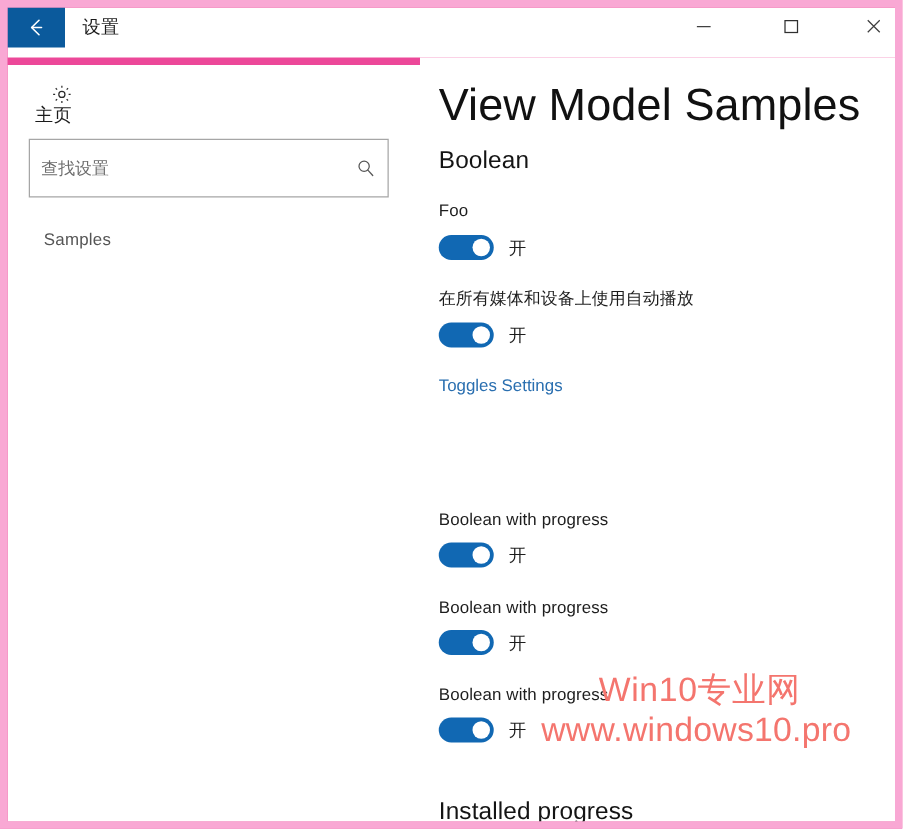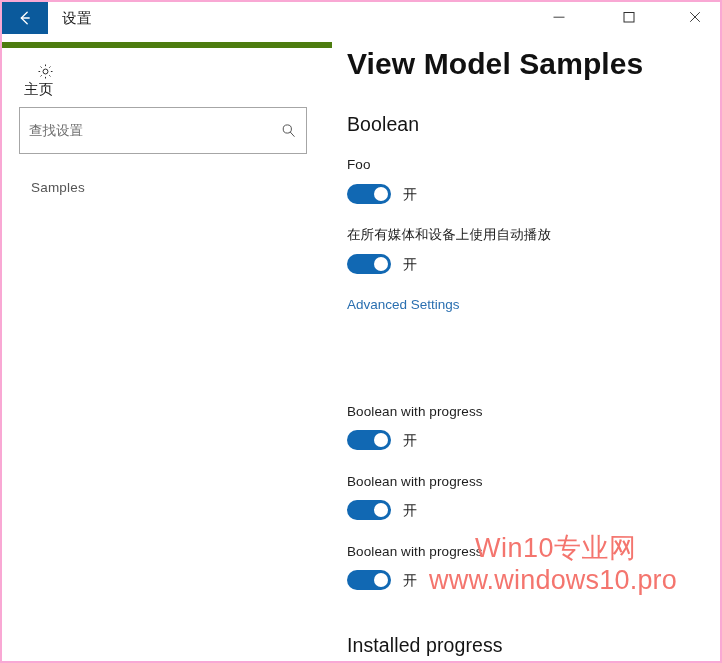--- a/index.html
+++ b/index.html
@@ -9,22 +9,22 @@
     height: 663px;
     overflow: hidden;
     background: #ffffff;
     font-family: "Liberation Sans", "DejaVu Sans", sans-serif;
   }
 
   #window {
     position: relative;
     width: 722px;
     height: 663px;
-    background: #4d7c0f;
-    border: 2px solid #f9a8d4;
+    background: #ec4899;
+    border: 6px solid #f9a8d4;
     overflow: hidden;
   }
 
   
   #titlebar {
     position: absolute;
     left: 0; top: 0;
     width: 720px;
     height: 40px;
     background: #ffffff;
@@ -150,23 +150,23 @@
     left: 330px; top: 40px;
     width: 390px;
     height: 622px;
     background: #ffffff;
     overflow: hidden;
   }
 
   #page-title {
     position: absolute;
     left: 15px;
-    top: 4px;
-    font-size: 30px;
-    font-weight: 700;
+    top: 20px;
+    font-size: 36px;
+    font-weight: 400;
     color: #111111;
     line-height: 36px;
     letter-spacing: 0.1px;
   }
 
   .section-heading {
     position: absolute;
     left: 15px;
     font-size: 19.5px;
     font-weight: 400;
@@ -335,21 +335,21 @@
     </div>
 
     <div class="setting-label" style="top:184px;">在所有媒体和设备上使用自动播放</div>
     <div class="toggle-row" style="top:212px;">
       <div class="toggle">
         <span class="knob"></span>
       </div>
       <span class="toggle-state">开</span>
     </div>
 
-    <a class="link" style="top:254px;" href="#">Advanced Settings</a>
+    <a class="link" style="top:254px;" href="#">Toggles Settings</a>
 
 
     <div class="setting-label" style="top:361px;">Boolean with progress</div>
     <div class="toggle-row" style="top:388px;">
       <div class="toggle">
         <span class="knob"></span>
       </div>
       <span class="toggle-state">开</span>
     </div>
 

